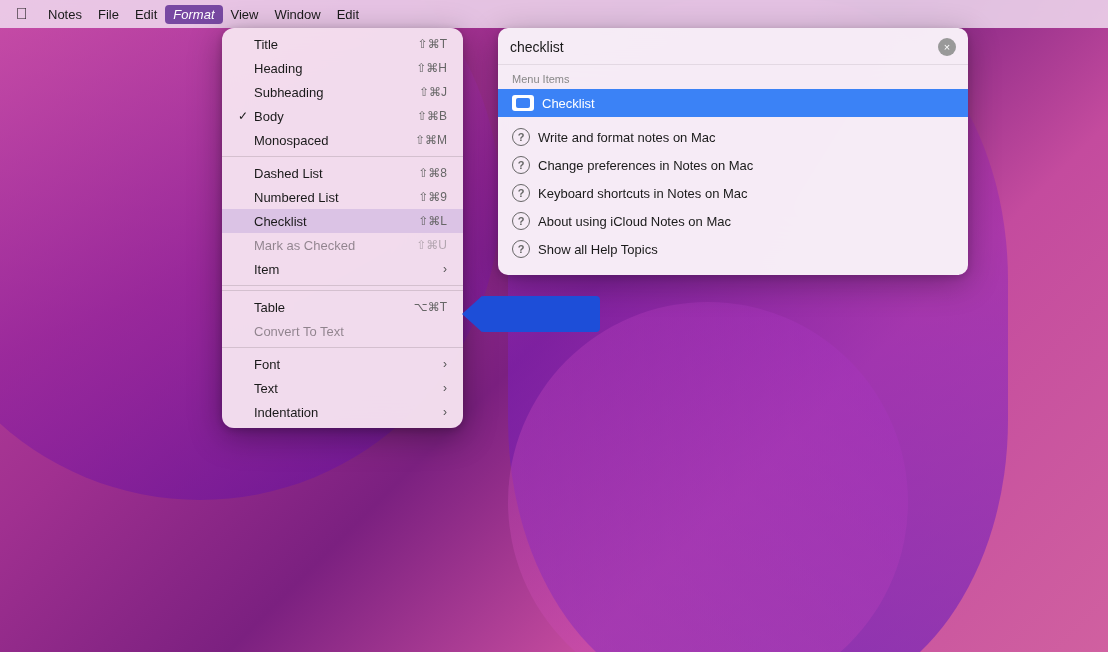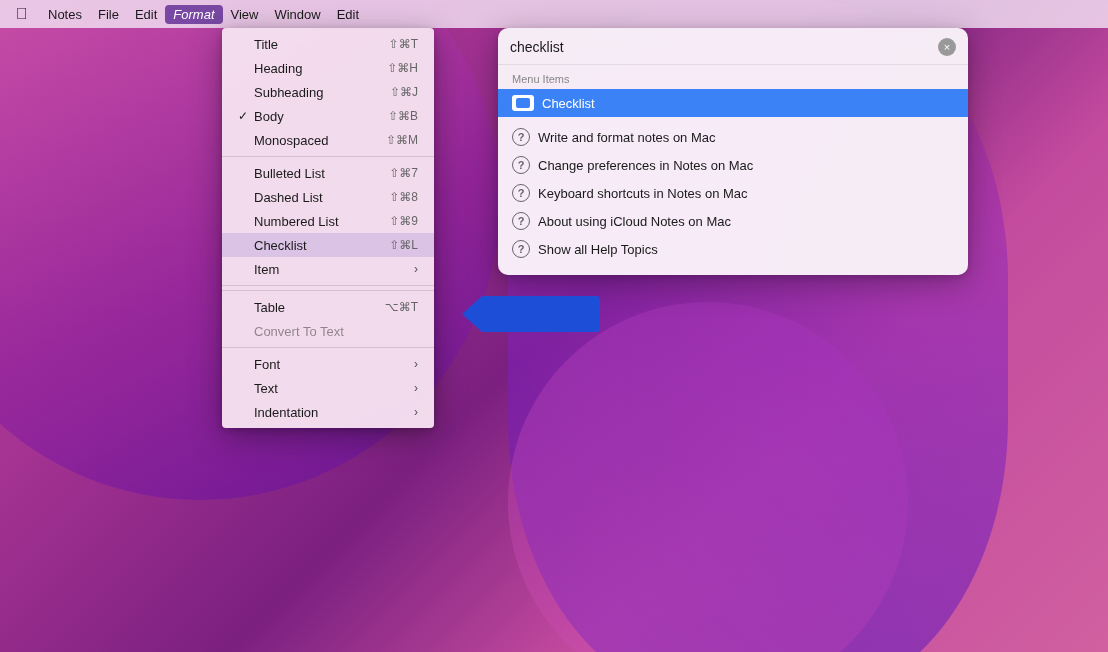--- a/index.html
+++ b/index.html
@@ -79,24 +79,24 @@
       font-size: 16px;
       margin-right: 4px;
       padding: 2px 8px;
     }
 
     
     .format-menu {
       position: absolute;
       top: 28px;
       left: 222px;
-      width: 212px;
+      width: 241px;
       background: rgba(245, 225, 240, 0.97);
       backdrop-filter: blur(30px);
-      border-radius: 4px;
+      border-radius: 12px;
       box-shadow: 0 8px 32px rgba(0,0,0,0.35), 0 2px 8px rgba(0,0,0,0.2);
       z-index: 200;
       padding: 4px 0;
       font-size: 13px;
     }
 
     .menu-item {
       display: flex;
       align-items: center;
       padding: 4px 16px;
@@ -337,44 +337,44 @@
   </div>
 
   <div class="menu-item">
     <span class="menu-item-check"></span>
     <span class="menu-item-label">Monospaced</span>
     <span class="menu-item-shortcut">⇧⌘M</span>
   </div>
 
   <div class="menu-divider"></div>
 
-  <div class="menu-item">
-    <span class="menu-item-check"></span>
-    <span class="menu-item-label">Bulleted List</span>
-    <span class="menu-item-shortcut">⇧⌘7</span>
-  </div>
 
   <div class="menu-item">
     <span class="menu-item-check"></span>
     <span class="menu-item-label">Dashed List</span>
     <span class="menu-item-shortcut">⇧⌘8</span>
   </div>
 
   <div class="menu-item">
     <span class="menu-item-check"></span>
     <span class="menu-item-label">Numbered List</span>
     <span class="menu-item-shortcut">⇧⌘9</span>
   </div>
 
   <div class="menu-item checklist-highlighted">
     <span class="menu-item-check"></span>
     <span class="menu-item-label">Checklist</span>
     <span class="menu-item-shortcut">⇧⌘L</span>
   </div>
 
+  <div class="menu-item disabled">
+    <span class="menu-item-check"></span>
+    <span class="menu-item-label">Mark as Checked</span>
+    <span class="menu-item-shortcut">⇧⌘U</span>
+  </div>
 
   <div class="menu-item">
     <span class="menu-item-check"></span>
     <span class="menu-item-label">Item</span>
     <span class="menu-item-arrow">›</span>
   </div>
 
   <div class="menu-divider"></div>
 
 

